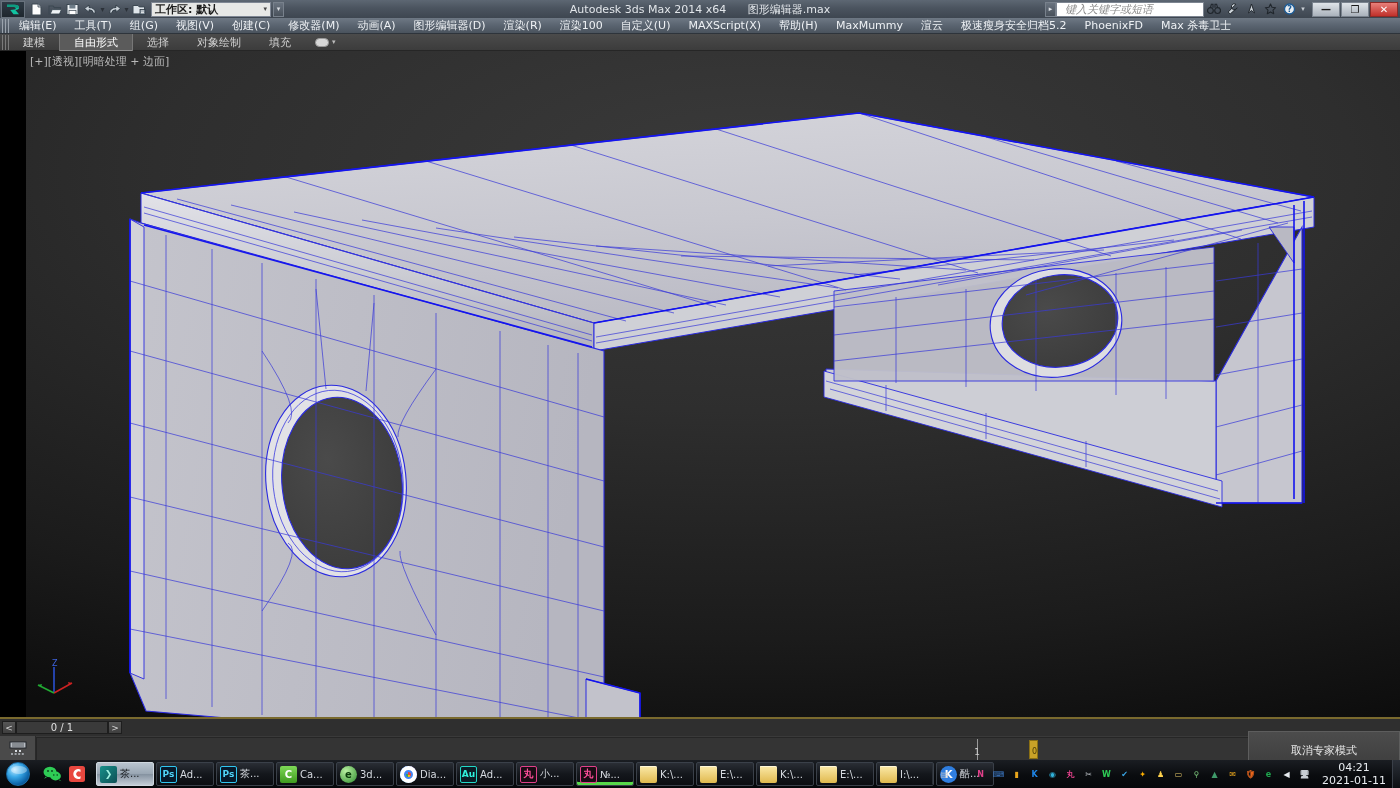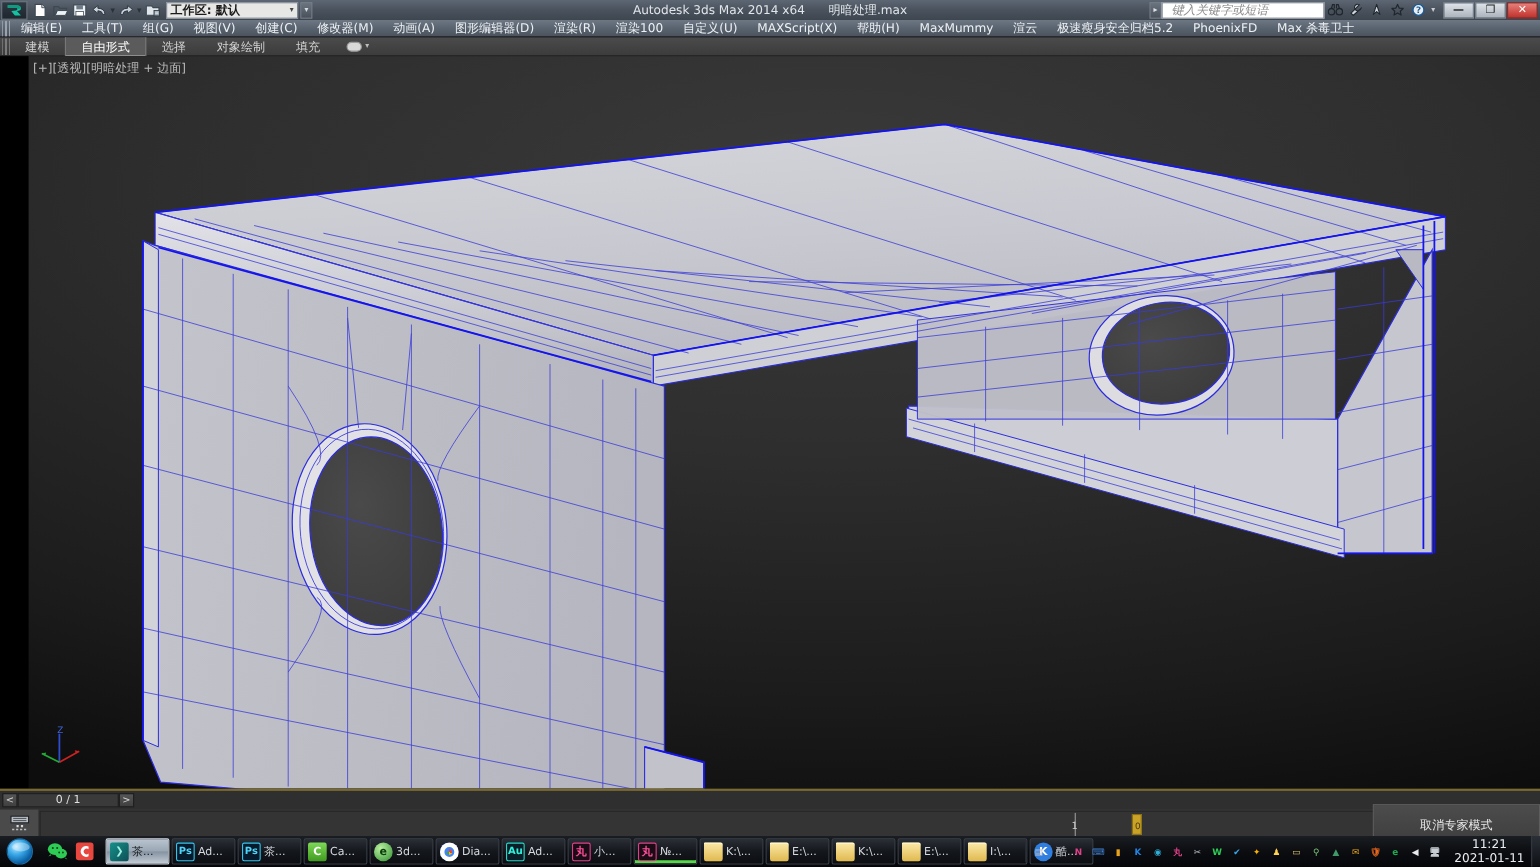--- a/index.html
+++ b/index.html
@@ -219,21 +219,21 @@
       </div>
     </div>
     <div class="wsbox">
       <span class="lbl">工作区: 默认</span>
       <span class="arr">▾</span>
     </div>
     <div class="wsdrop">▾</div>
 
     <div class="tb-title">
       <span>Autodesk 3ds Max  2014 x64</span>
-      <span class="fname">明暗处理.max</span>
+      <span class="fname">图形编辑器.max</span>
     </div>
 
     <div class="tb-right">
       <div class="searchwrap">
         <div class="search-arrow">▸</div>
         <div class="searchbox">
           <span>键入关键字或短语</span>
         </div>
       </div>
       <div class="ticon">
@@ -609,19 +609,19 @@
           <div class="tri" style="color: rgb(232, 201, 106);">▭</div>
           <div class="tri" style="color: rgb(126, 203, 126);">⚲</div>
           <div class="tri" style="color: rgb(63, 154, 106);">▲</div>
           <div class="tri" style="color: rgb(232, 165, 28);">✉</div>
           <div class="tri" style="color: rgb(232, 101, 28);">🛡</div>
           <div class="tri" style="color: rgb(31, 168, 79);">e</div>
           <div class="tri" style="color: rgb(230, 234, 239);">◀</div>
           <div class="tri" style="color: rgb(200, 206, 212);">🖥</div>
         </div>
       <div class="clock">
-        <div>11:21</div>
+        <div>04:21</div>
         <div>2021-01-11</div>
       </div>
       <div class="showdesk"></div>
     </div>
   </div>
 </div>
 
 </body></html>

